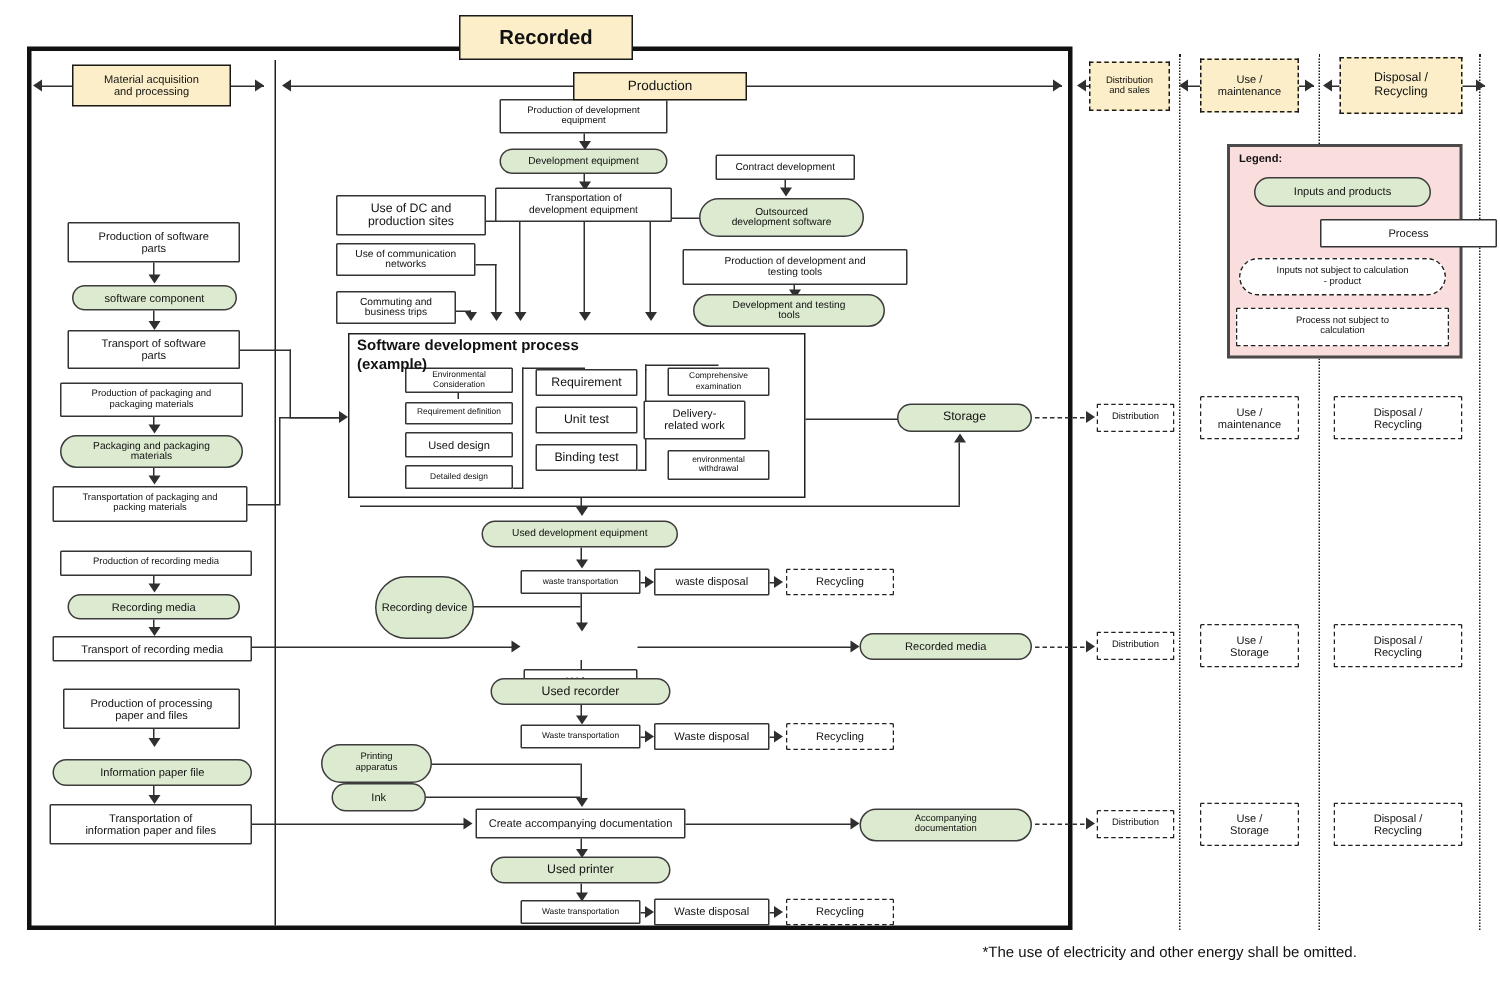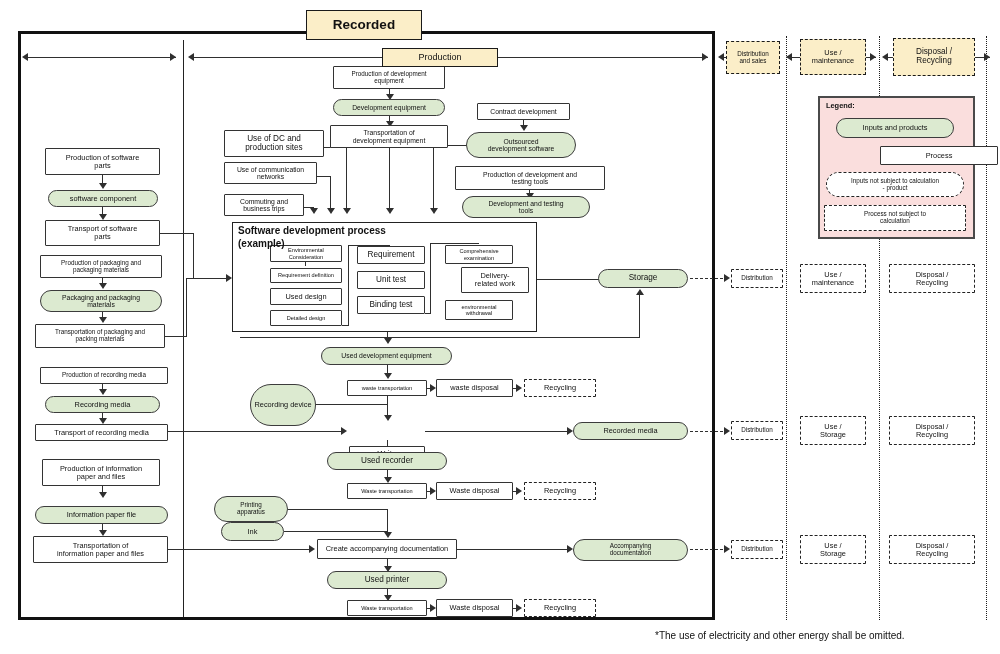--- a/index.html
+++ b/index.html
@@ -47,20 +47,22 @@
 <div id="root">
 
   <div class="abs" id="mainframe"></div>
   <div class="abs" id="innerdiv"></div>
 
   <div class="node stage fs13 b" style="left:306px;top:10px;width:116px;height:30px;z-index:8;">Recorded</div>
 
   <div class="ln lnh" style="left:26px;top:57px;width:150px;"></div>
   <div class="arr arr-l" style="left:22px;top:53px;"></div>
   <div class="arr arr-r" style="left:170px;top:53px;"></div>
+  <div class="node stage fs7" style="left:48px;top:43px;width:106px;height:28px;white-space:pre-line;z-index:7;">Material acquisition
+and processing</div>
 
   <div class="ln lnh" style="left:192px;top:57px;width:516px;"></div>
   <div class="arr arr-l" style="left:188px;top:53px;"></div>
   <div class="arr arr-r" style="left:702px;top:53px;"></div>
   <div class="node stage fs9" style="left:382px;top:48px;width:116px;height:19px;z-index:7;">Production</div>
 
   <div class="ln lnh" style="left:722px;top:57px;width:58px;"></div>
   <div class="arr arr-l" style="left:718px;top:53px;"></div>
   <div class="arr arr-r" style="left:774px;top:53px;"></div>
   <div class="node stage-dash fs6" style="left:726px;top:41px;width:54px;height:33px;white-space:pre-line;z-index:7;">Distribution
@@ -113,21 +115,21 @@
 packing materials</div>
 
   <div class="node proc fs6" style="left:40px;top:367px;width:128px;height:17px;">Production of recording media</div>
   <div class="ln lnv" style="left:102px;top:384px;height:8px;"></div>
   <div class="arr arr-d" style="left:99px;top:389px;"></div>
   <div class="node prod fs7" style="left:45px;top:396px;width:115px;height:17px;">Recording media</div>
   <div class="ln lnv" style="left:102px;top:413px;height:8px;"></div>
   <div class="arr arr-d" style="left:99px;top:418px;"></div>
   <div class="node proc fs7" style="left:35px;top:424px;width:133px;height:17px;">Transport of recording media</div>
 
-  <div class="node proc fs7" style="left:42px;top:459px;width:118px;height:27px;white-space:pre-line;">Production of information
+  <div class="node proc fs7" style="left:42px;top:459px;width:118px;height:27px;white-space:pre-line;">Production of processing
 paper and files</div>
   <div class="ln lnv" style="left:102px;top:486px;height:9px;"></div>
   <div class="arr arr-d" style="left:99px;top:492px;"></div>
   <div class="node prod fs7" style="left:35px;top:506px;width:133px;height:18px;">Information paper file</div>
   <div class="ln lnv" style="left:102px;top:524px;height:9px;"></div>
   <div class="arr arr-d" style="left:99px;top:530px;"></div>
   <div class="node proc fs7" style="left:33px;top:536px;width:135px;height:27px;white-space:pre-line;">Transportation of
 information paper and files</div>
 
   <div class="node proc fs6" style="left:333px;top:66px;width:112px;height:23px;white-space:pre-line;">Production of development
@@ -212,21 +214,21 @@
   <div class="node proc fs8" style="left:357px;top:296px;width:68px;height:18px;z-index:6;">Binding test</div>
 
   <div class="ln lnv" style="left:430px;top:246px;height:68px;z-index:6;"></div>
   <div class="ln lnh" style="left:425px;top:313px;width:5px;z-index:6;"></div>
   <div class="ln lnh" style="left:430px;top:243px;width:49px;z-index:6;"></div>
   <div class="ln lnv" style="left:430px;top:243px;height:4px;z-index:6;"></div>
   <div class="arr arr-d" style="left:476px;top:243px;"></div>
 
   <div class="node proc fs5" style="left:445px;top:245px;width:68px;height:19px;white-space:pre-line;z-index:6;">Comprehensive
 examination</div>
-  <div class="node proc fs7" style="left:461px;top:267px;width:68px;height:26px;white-space:pre-line;z-index:6;">Delivery-
+  <div class="node proc fs7" style="left:429px;top:267px;width:68px;height:26px;white-space:pre-line;z-index:6;">Delivery-
 related work</div>
   <div class="arr arr-d" style="left:476px;top:293px;"></div>
   <div class="node proc fs5" style="left:445px;top:300px;width:68px;height:20px;white-space:pre-line;z-index:6;">environmental
 withdrawal</div>
 
   <div class="ln lnh" style="left:513px;top:279px;width:91px;"></div>
   <div class="arr arr-r" style="left:600px;top:275px;"></div>
 
   <div class="ln lnh" style="left:160px;top:233px;width:34px;"></div>
   <div class="ln lnv" style="left:193px;top:233px;height:45px;"></div>

